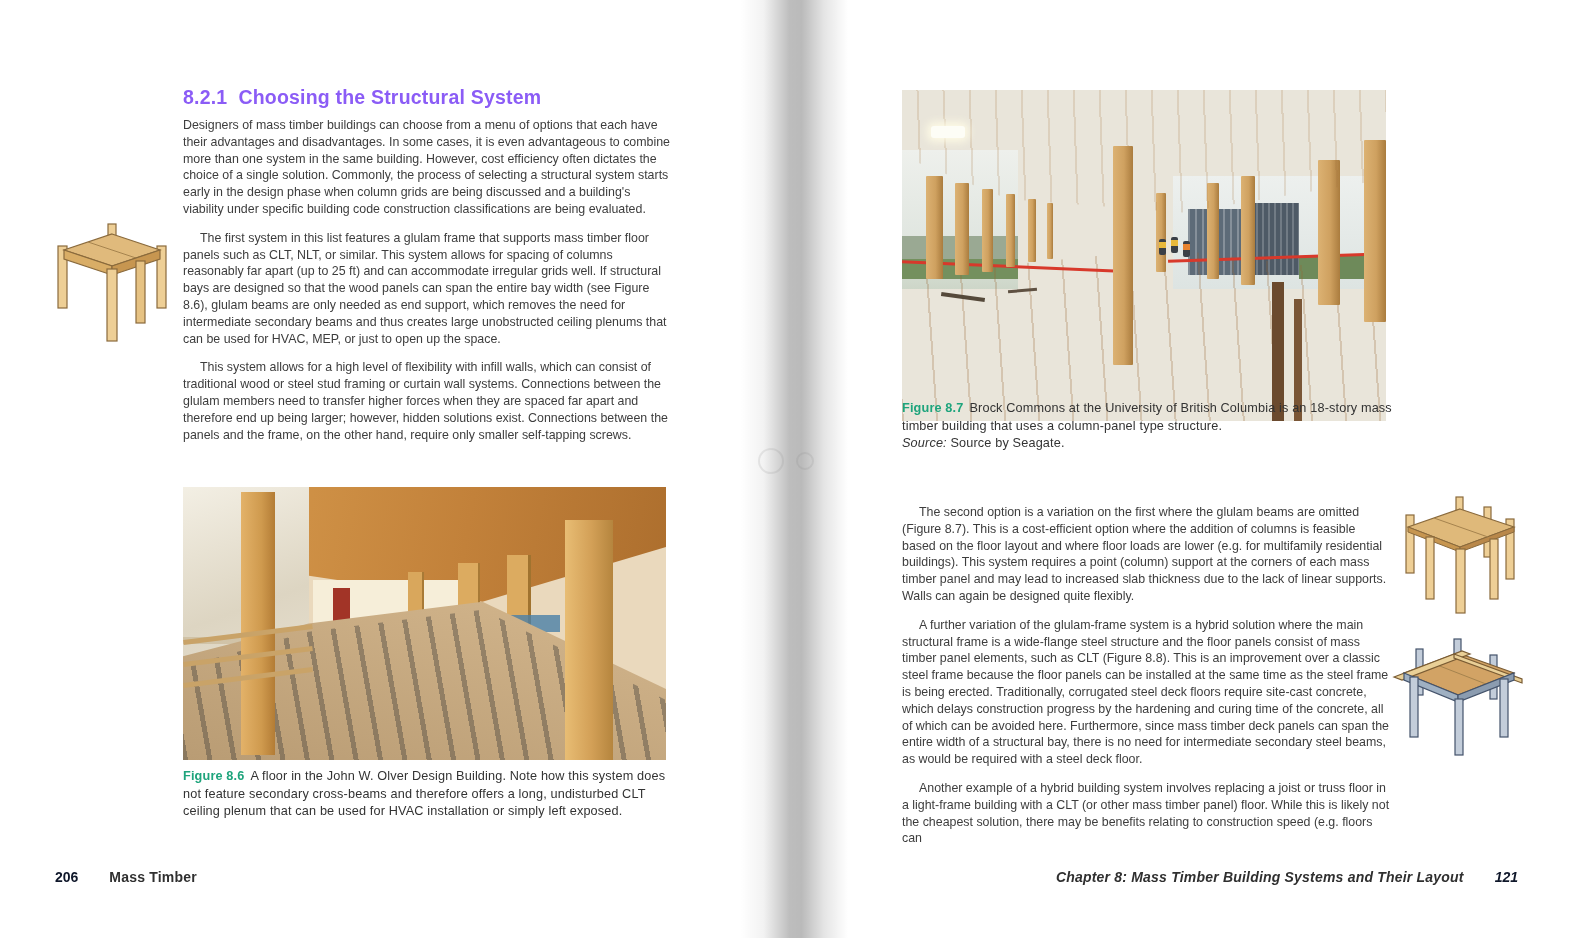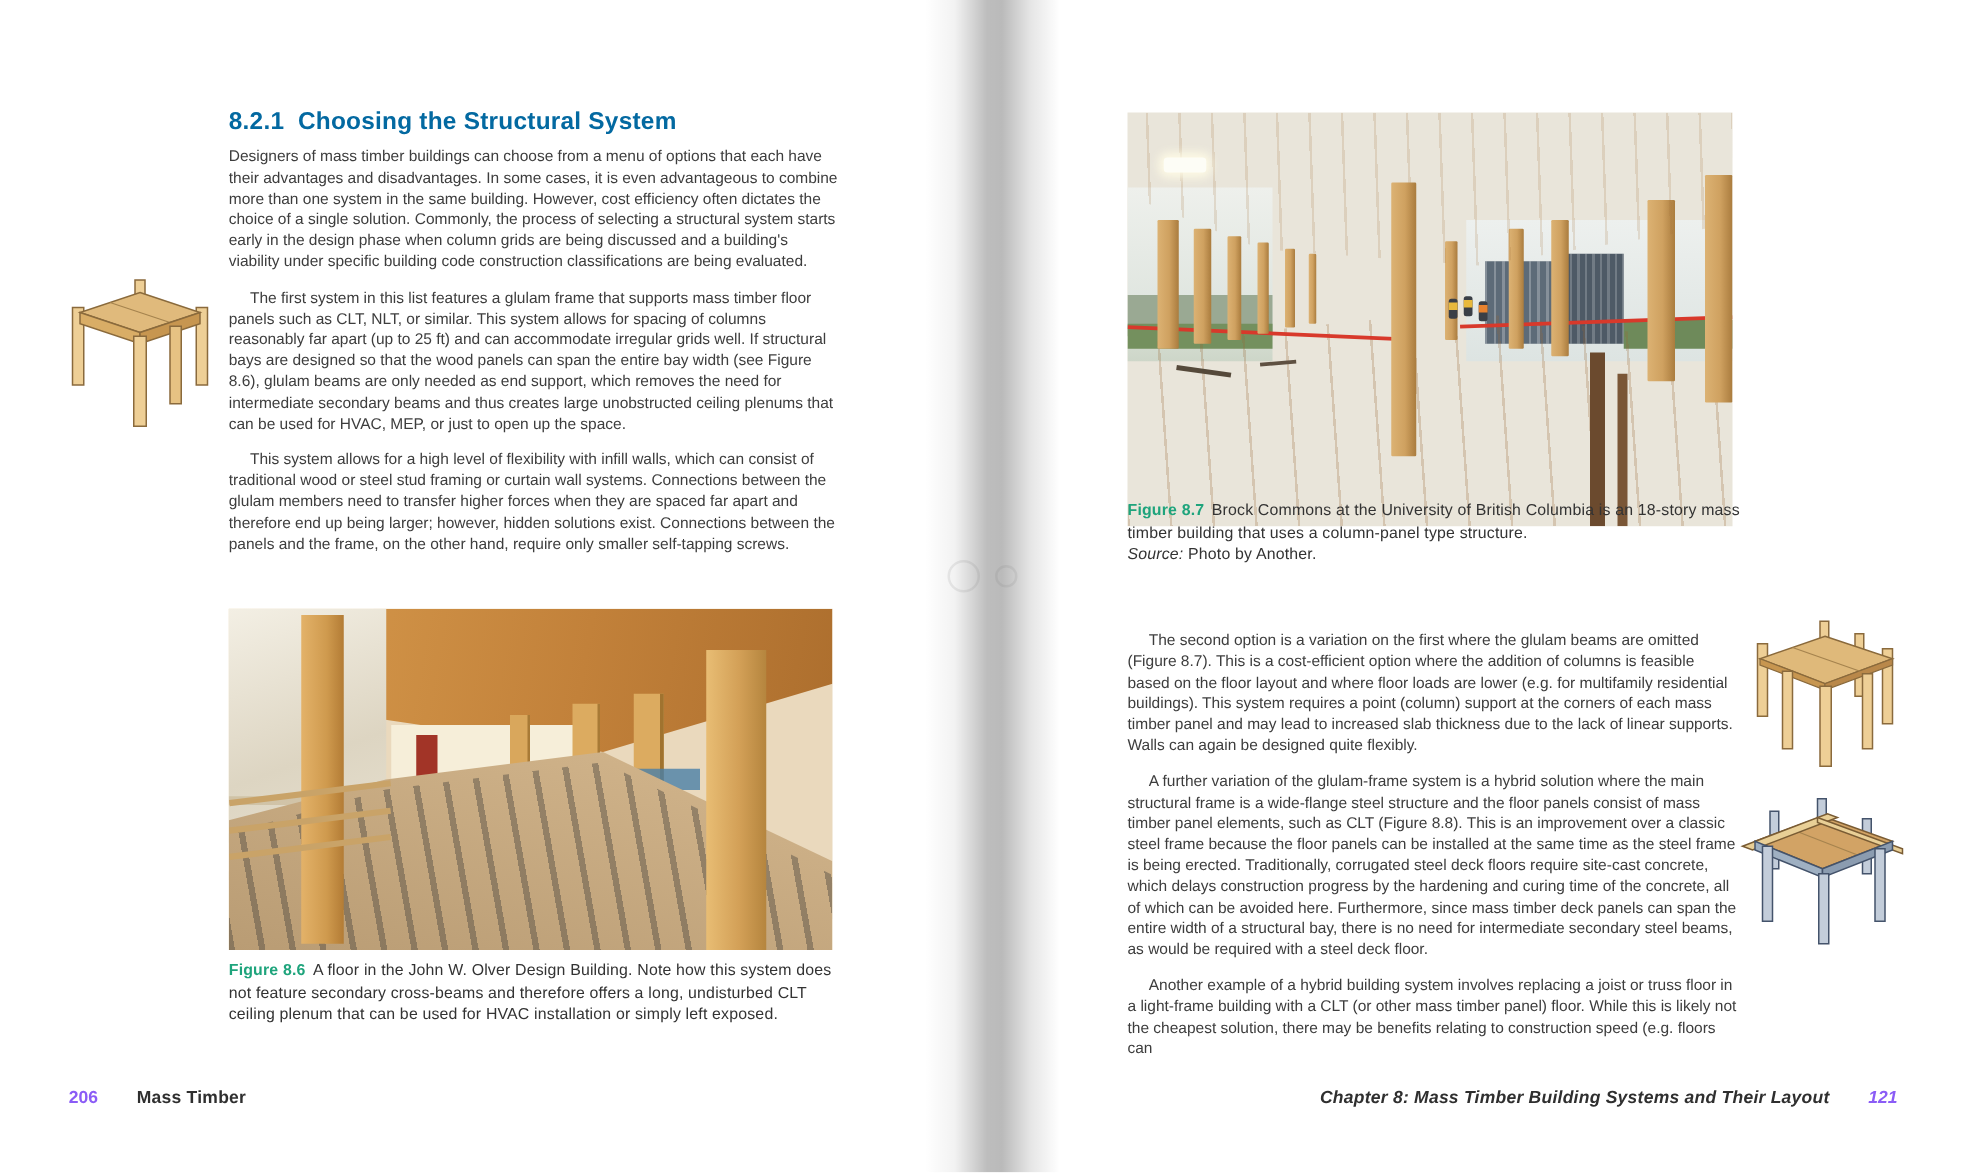--- a/index.html
+++ b/index.html
@@ -20,39 +20,39 @@
   .watermark span{
     position:absolute;border:2px solid rgba(120,120,120,0.25);border-radius:50%;
     width:22px;height:22px;top:8px;
   }
   .watermark span:nth-child(1){left:6px;}
   .watermark span:nth-child(2){left:44px;width:14px;height:14px;top:12px;}
 
   
   .heading{
     position:absolute;left:183px;top:86px;width:500px;margin:0;
-    font-size:19.5px;font-weight:700;color:#0369a1;letter-spacing:0.2px;
+    font-size:19.5px;font-weight:700;color:#8b5cf6;letter-spacing:0.2px;
   }
   .heading .sec-num{margin-right:11px;}
   .col-text{position:absolute;width:488px;}
   .col-text p{margin:0 0 8px 0;font-size:12.4px;line-height:16.8px;color:#3d3d3d;}
   .col-text p.indent{text-indent:17px;margin-top:12px;}
   .left-text{left:183px;top:117px;}
   .right-text{left:902px;top:492px;}
 
   
   .caption{position:absolute;width:492px;font-size:12.7px;line-height:17.6px;color:#333;letter-spacing:0.15px;}
   .caption .cap-label{color:#1ea47c;font-weight:700;margin-right:6px;}
   .caption .src{font-style:italic;}
   .caption-left{left:183px;top:768px;}
   .caption-right{left:902px;top:400px;}
 
   
   .footer{position:absolute;top:869px;display:flex;align-items:baseline;font-size:14px;}
-  .footer .pagenum{color:#8b5cf6;font-weight:700;}
+  .footer .pagenum{color:#0f172a;font-weight:700;}
   .footer .running{color:#2f2f2f;font-weight:600;letter-spacing:0.2px;}
   .footer-left{left:55px;gap:31px;}
   .footer-right{right:64px;gap:31px;font-style:italic;}
 
   
   .photo{position:absolute;overflow:hidden;}
   .photo *{position:absolute;}
   .photo1{left:183px;top:487px;width:483px;height:273px;background:#ead9bd;}
   .p1-ceiling{left:0;top:0;width:100%;height:100%;
     background:linear-gradient(100deg,#d89c4e,#c2813a 55%,#aa6c2c);
@@ -232,21 +232,21 @@
     <div class="p2-post1"></div>
     <div class="p2-post2"></div>
   </div>
 
   <div class="caption caption-right">
     <div>
       <span class="cap-label">Figure 8.7</span><span>Brock Commons at the University of British Columbia is an 18-story mass timber building that uses a column-panel type structure.</span>
     </div>
     <div>
       <span class="src">Source:</span>
-      <span>Photo by Another.</span>
+      <span>Source by Seagate.</span>
     </div>
   </div>
 
   <div class="col-text right-text">
     <p class="indent">The second option is a variation on the first where the glulam beams are omitted (Figure 8.7). This is a cost-efficient option where the addition of columns is feasible based on the floor layout and where floor loads are lower (e.g. for multifamily residential buildings). This system requires a point (column) support at the corners of each mass timber panel and may lead to increased slab thickness due to the lack of linear supports. Walls can again be designed quite flexibly.</p>
     <p class="indent">A further variation of the glulam-frame system is a hybrid solution where the main structural frame is a wide-flange steel structure and the floor panels consist of mass timber panel elements, such as CLT (Figure 8.8). This is an improvement over a classic steel frame because the floor panels can be installed at the same time as the steel frame is being erected. Traditionally, corrugated steel deck floors require site-cast concrete, which delays construction progress by the hardening and curing time of the concrete, all of which can be avoided here. Furthermore, since mass timber deck panels can span the entire width of a structural bay, there is no need for intermediate secondary steel beams, as would be required with a steel deck floor.</p>
     <p class="indent">Another example of a hybrid building system involves replacing a joist or truss floor in a light-frame building with a CLT (or other mass timber panel) floor. While this is likely not the cheapest solution, there may be benefits relating to construction speed (e.g. floors can</p>
   </div>
 
   <svg class="illo illo2" viewBox="0 0 124 122">

